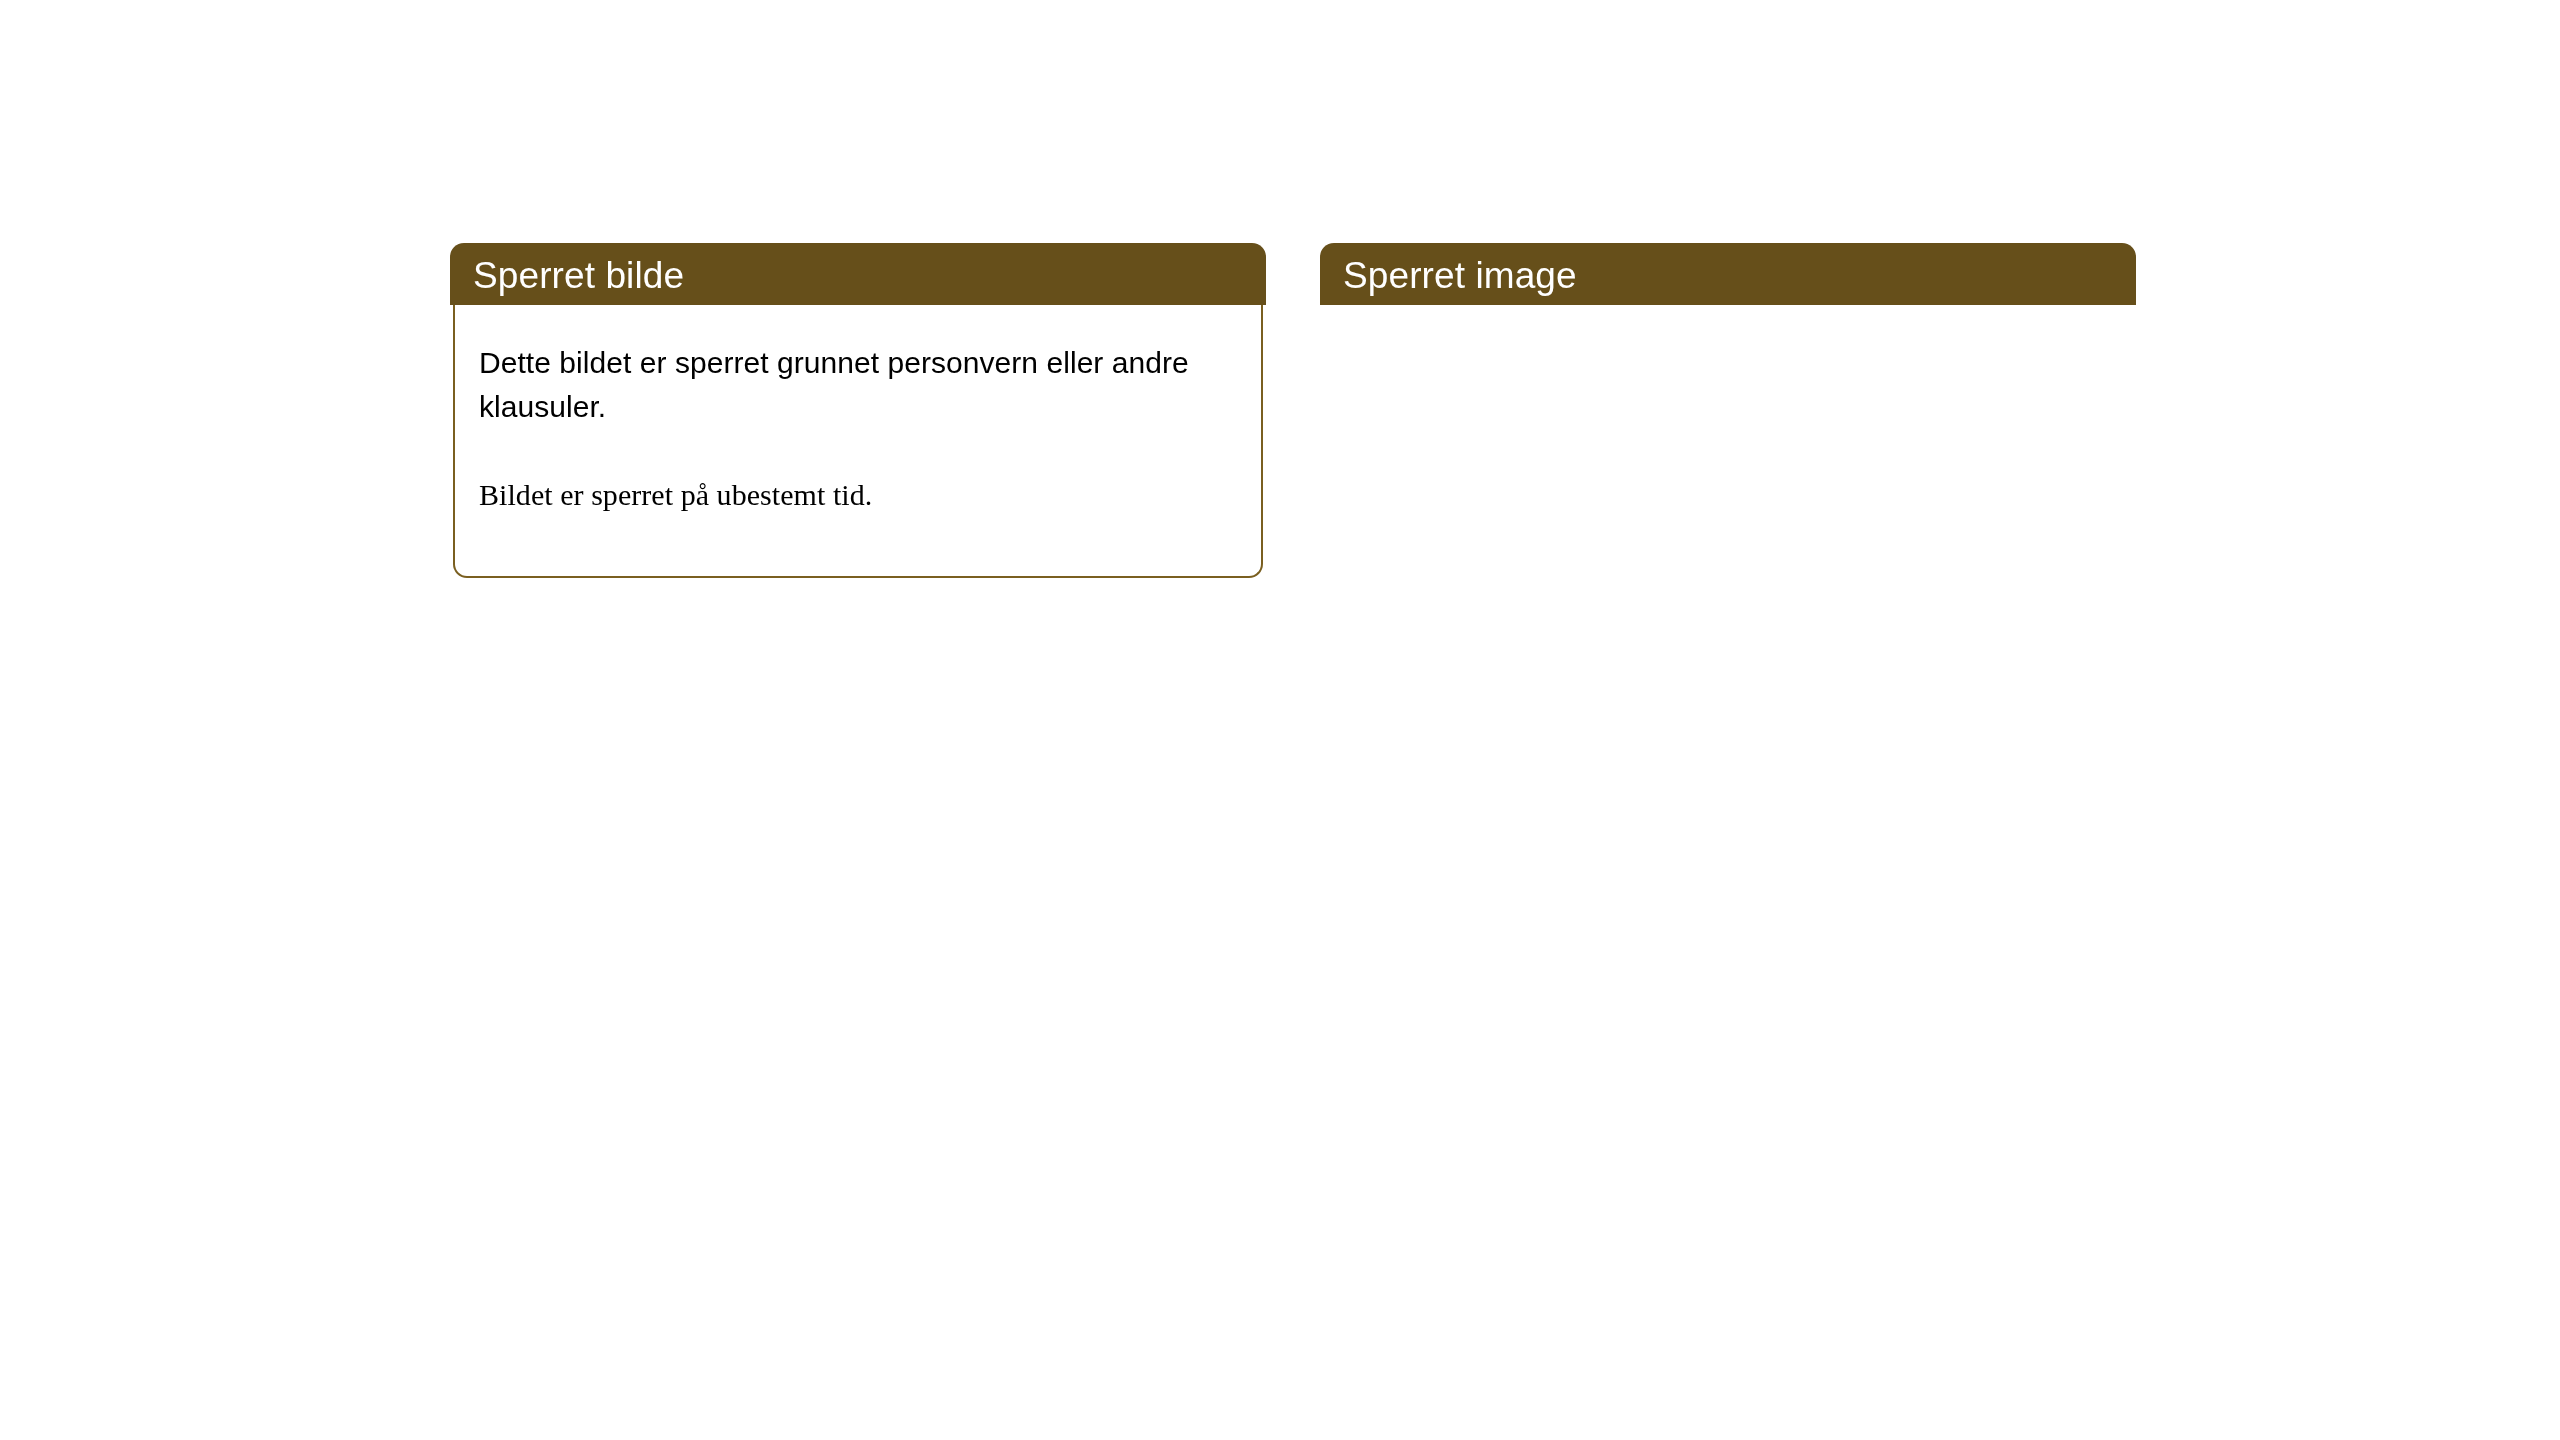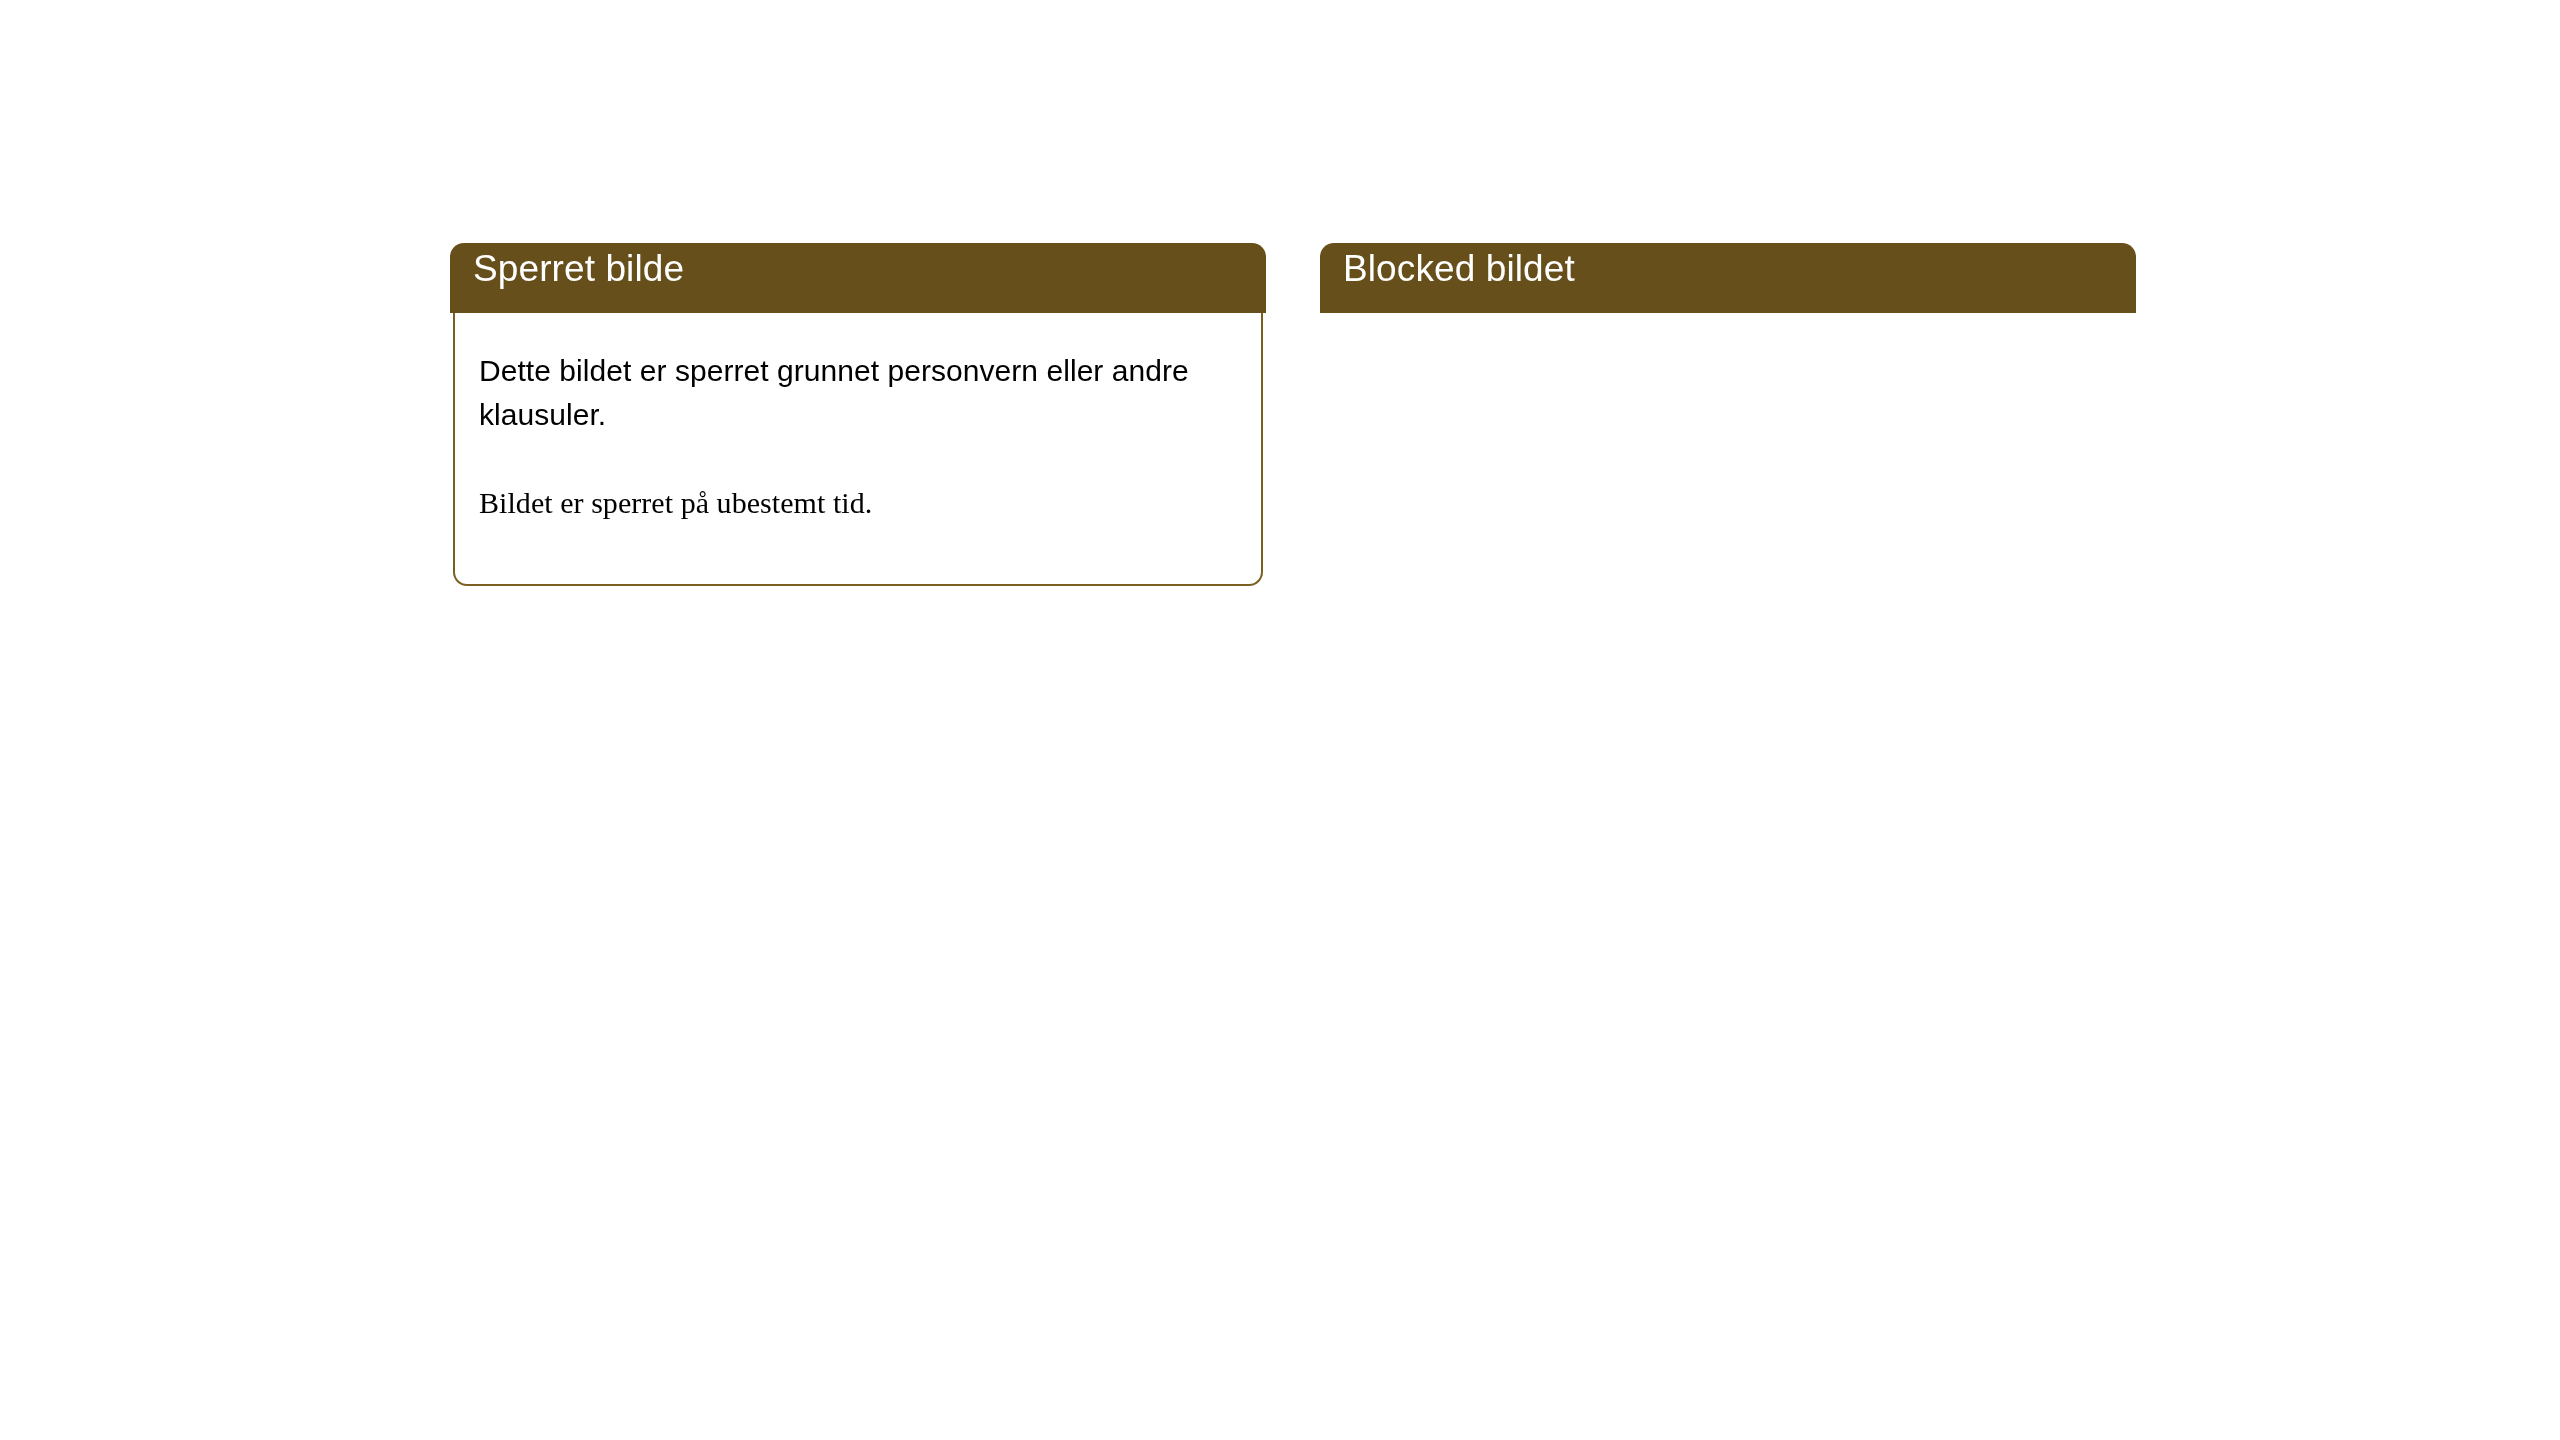--- a/index.html
+++ b/index.html
@@ -33,25 +33,25 @@
   .notice-card {
     width: 816px;
     height: 335px;
     box-sizing: border-box;
     position: relative;
     background: transparent;
   }
 
   .card-header {
     box-sizing: border-box;
-    height: 70px;
+    height: 62px;
     background: #664f1a;
     border-radius: 14px 14px 0 0;
     display: flex;
-    align-items: flex-start;
+    align-items: center;
     padding: 7px 0 0 23px;
     position: relative;
     z-index: 2;
   }
 
   .card-title {
     color: #ffffff;
     font-size: 37px;
     line-height: 1;
     font-weight: 400;
@@ -100,18 +100,18 @@
         <span class="card-title">Sperret bilde</span>
       </div>
       <div class="card-body">
         <p class="card-paragraph first">Dette bildet er sperret grunnet personvern eller andre klausuler.</p>
         <p class="card-paragraph second">Bildet er sperret på ubestemt tid.</p>
       </div>
     </div>
 
     <div class="notice-card">
       <div class="card-header">
-        <span class="card-title">Blocked bildet</span>
+        <span class="card-title">Sperret image</span>
       </div>
     </div>
 
   </div>
 </div>
 
 </body></html>

